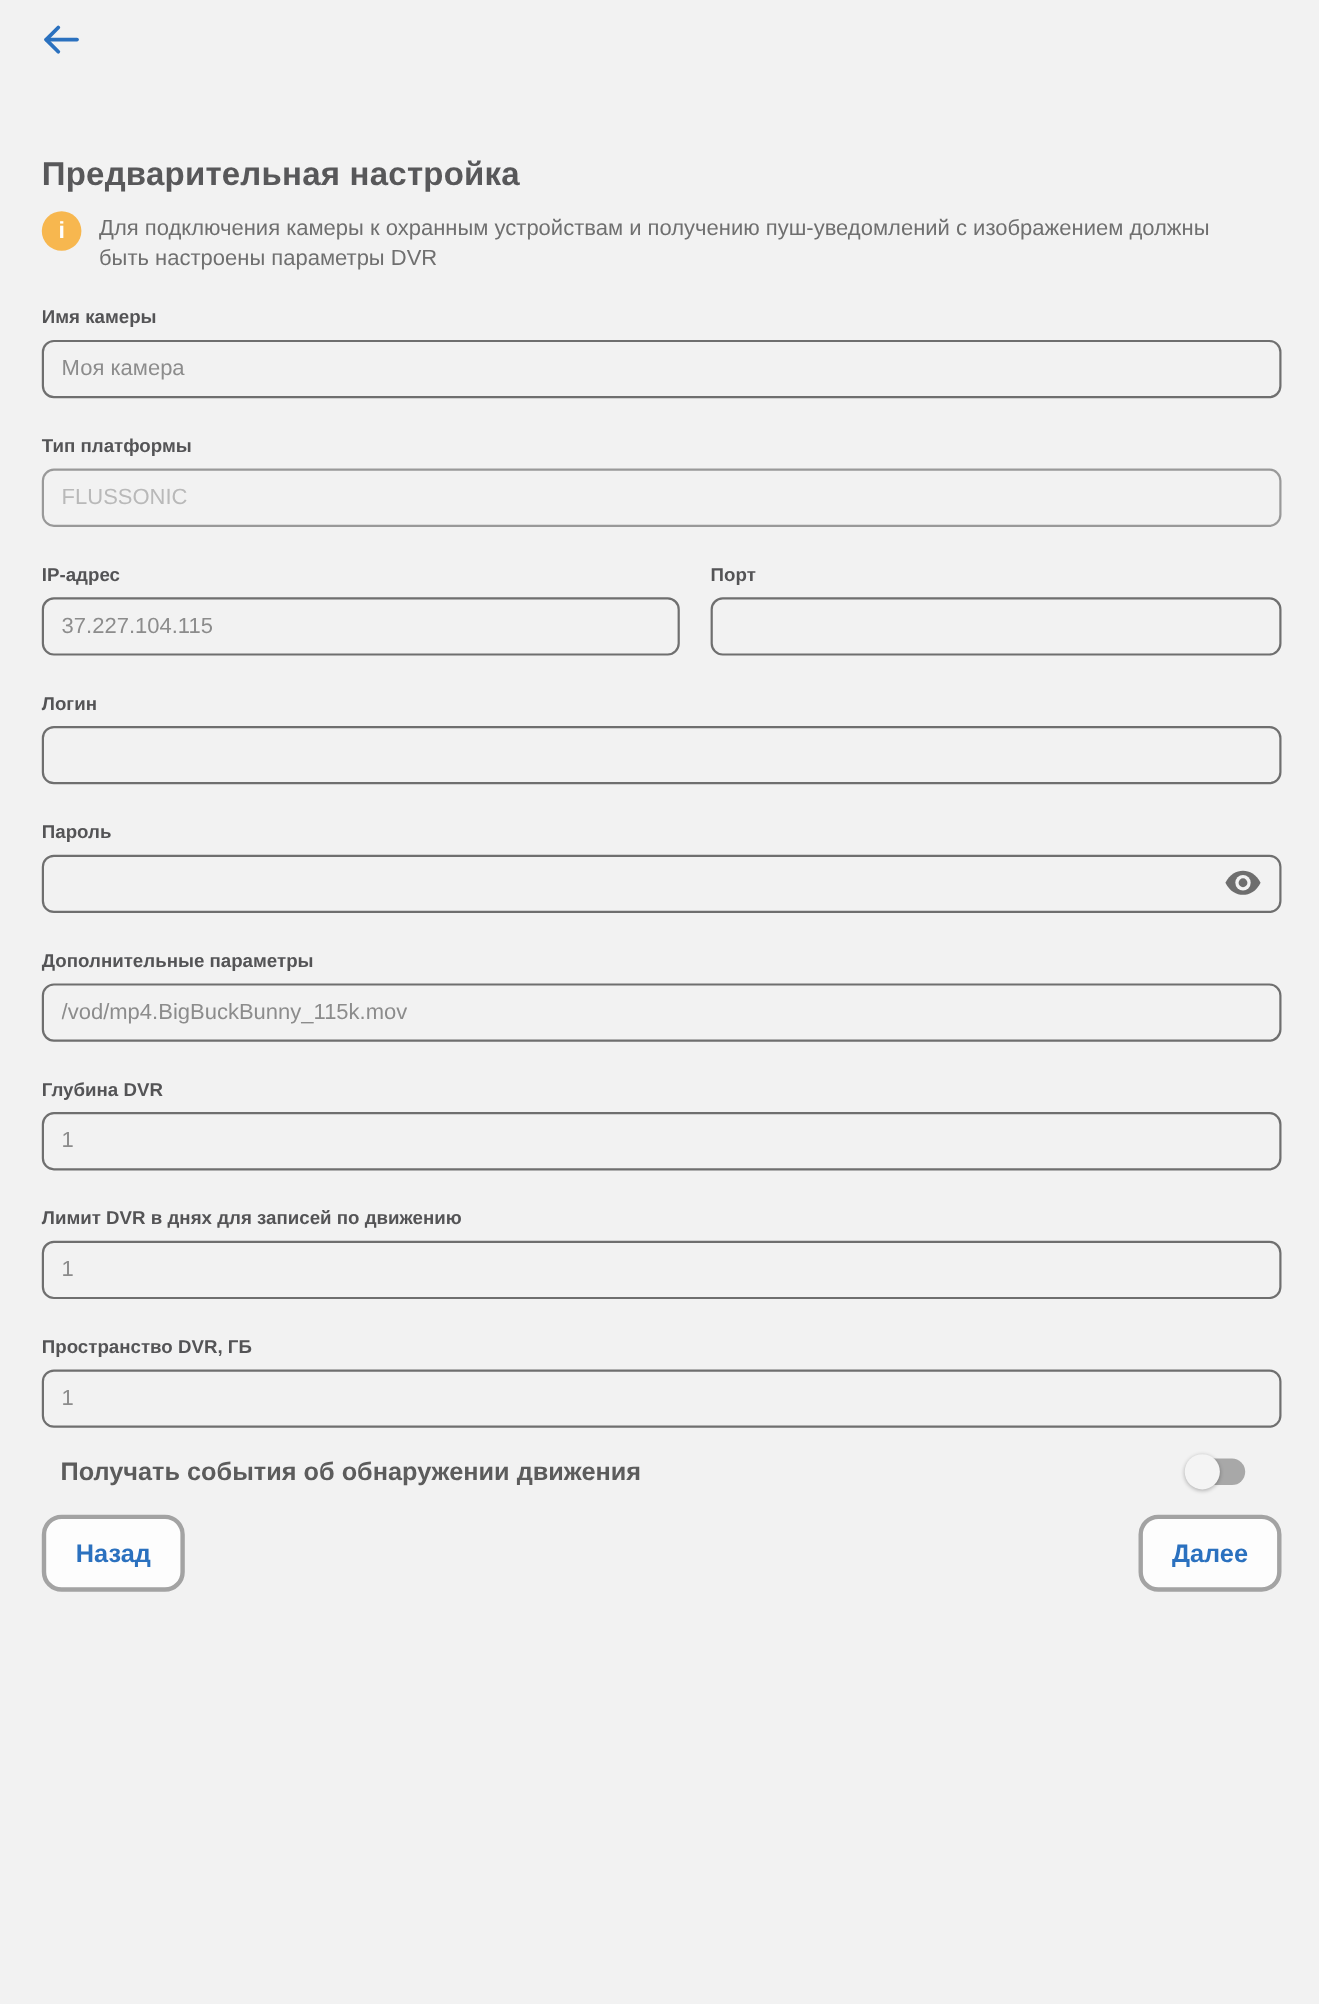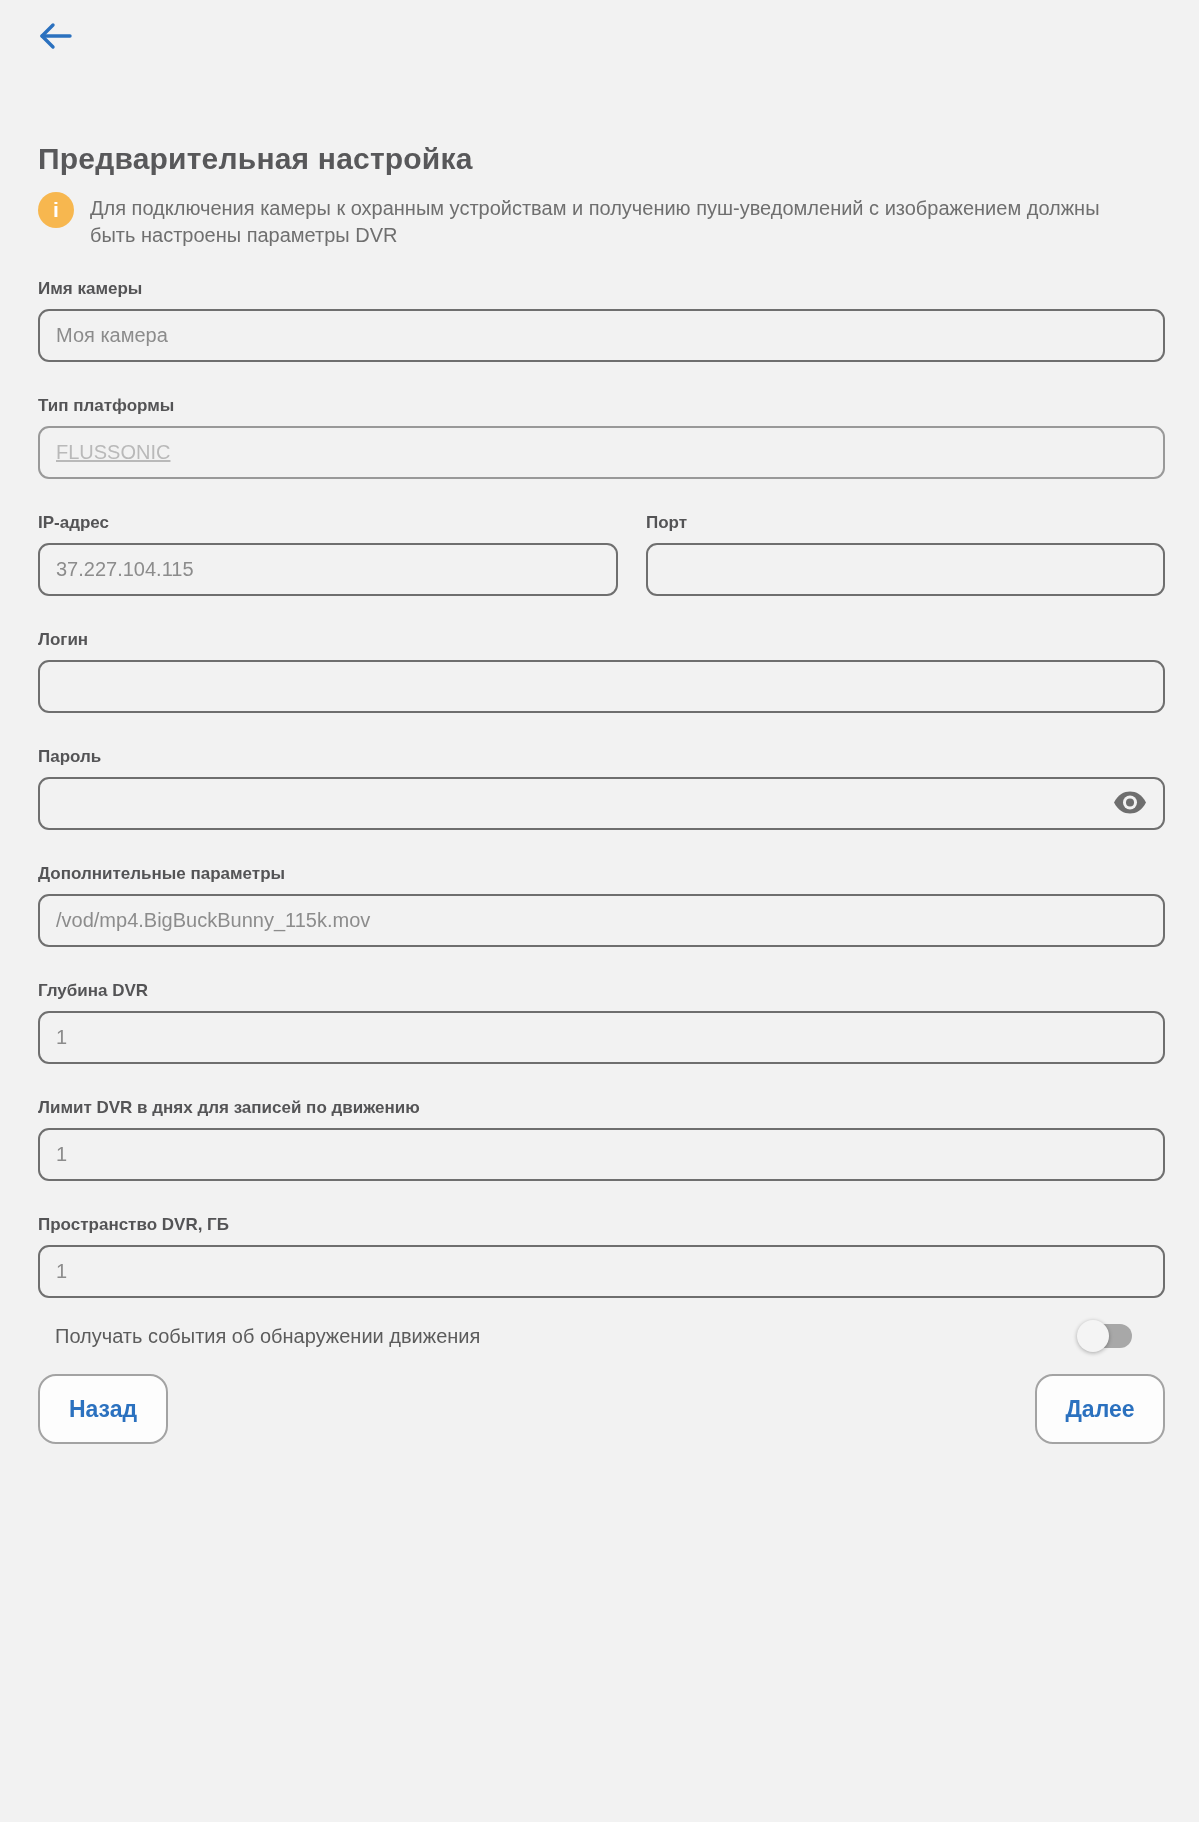--- a/index.html
+++ b/index.html
@@ -18,39 +18,39 @@
                flex-shrink:0; }
   .info-text { font-size:20px; line-height:27px; color:#6f6f6f; padding-top:3px; max-width:1060px; }
 
   .form { margin-top:30px; }
   .group { margin-top:0; }
   .group + .group { margin-top:34px; }
   .field-label { font-size:17px; font-weight:600; color:#545456; margin-bottom:10px; }
   .input { display:block; width:100%; height:53px; border:2px solid #6f6f6f; border-radius:11px;
            background:transparent; font-size:20px; color:#8c8c8c; padding:14px 16px; outline:none;
            font-family:"Liberation Sans","DejaVu Sans",sans-serif; }
-  .input.disabled { color:#b9b9b9; border-color:#999999;text-decoration:underline; }
+  .input.disabled { color:#b9b9b9; border-color:#999999; }
   .row2 { display:flex; gap:28px; }
   .col-ip { width:580px; flex-shrink:0; }
   .col-port { flex:1; }
   .password-wrap { position:relative; }
   .password-wrap .input { padding-right:64px; }
   .eye-btn { position:absolute; right:18px; top:50%; transform:translateY(-50%); border:none;
              background:transparent; cursor:pointer; display:flex; align-items:center; }
 
   .toggle-row { display:flex; align-items:center; justify-content:space-between; margin-top:26px;
                 padding-left:17px; }
-  .toggle-label { font-size:20px; font-weight:400; color:#5c5c5c; }
+  .toggle-label { font-size:23px; font-weight:700; color:#5c5c5c; }
   .switch { position:relative; width:52px; height:24px; margin-right:33px; cursor:pointer; }
   .switch-track { width:52px; height:24px; border-radius:12px; background:#a8a8a8; }
   .switch-thumb { position:absolute; left:-3px; top:-4px; width:32px; height:32px; border-radius:50%;
                   background:#f4f4f4; box-shadow:0 1px 4px rgba(0,0,0,.3); }
 
   .buttons-row { display:flex; justify-content:space-between; margin-top:26px; }
-  .btn { min-width:130px; height:70px; border:2px solid #a3a3a3; border-radius:18px; background:#fdfdfd;
+  .btn { min-width:130px; height:70px; border:4px solid #a3a3a3; border-radius:18px; background:#fdfdfd;
          color:#2b71bf; font-size:23px; font-weight:700; display:flex; align-items:center;
          justify-content:center; padding:0 26px; cursor:pointer;
          font-family:"Liberation Sans","DejaVu Sans",sans-serif; }
 </style>
 </head>
 <body>
 
 <div class="page">
 
   <button class="back-btn">

